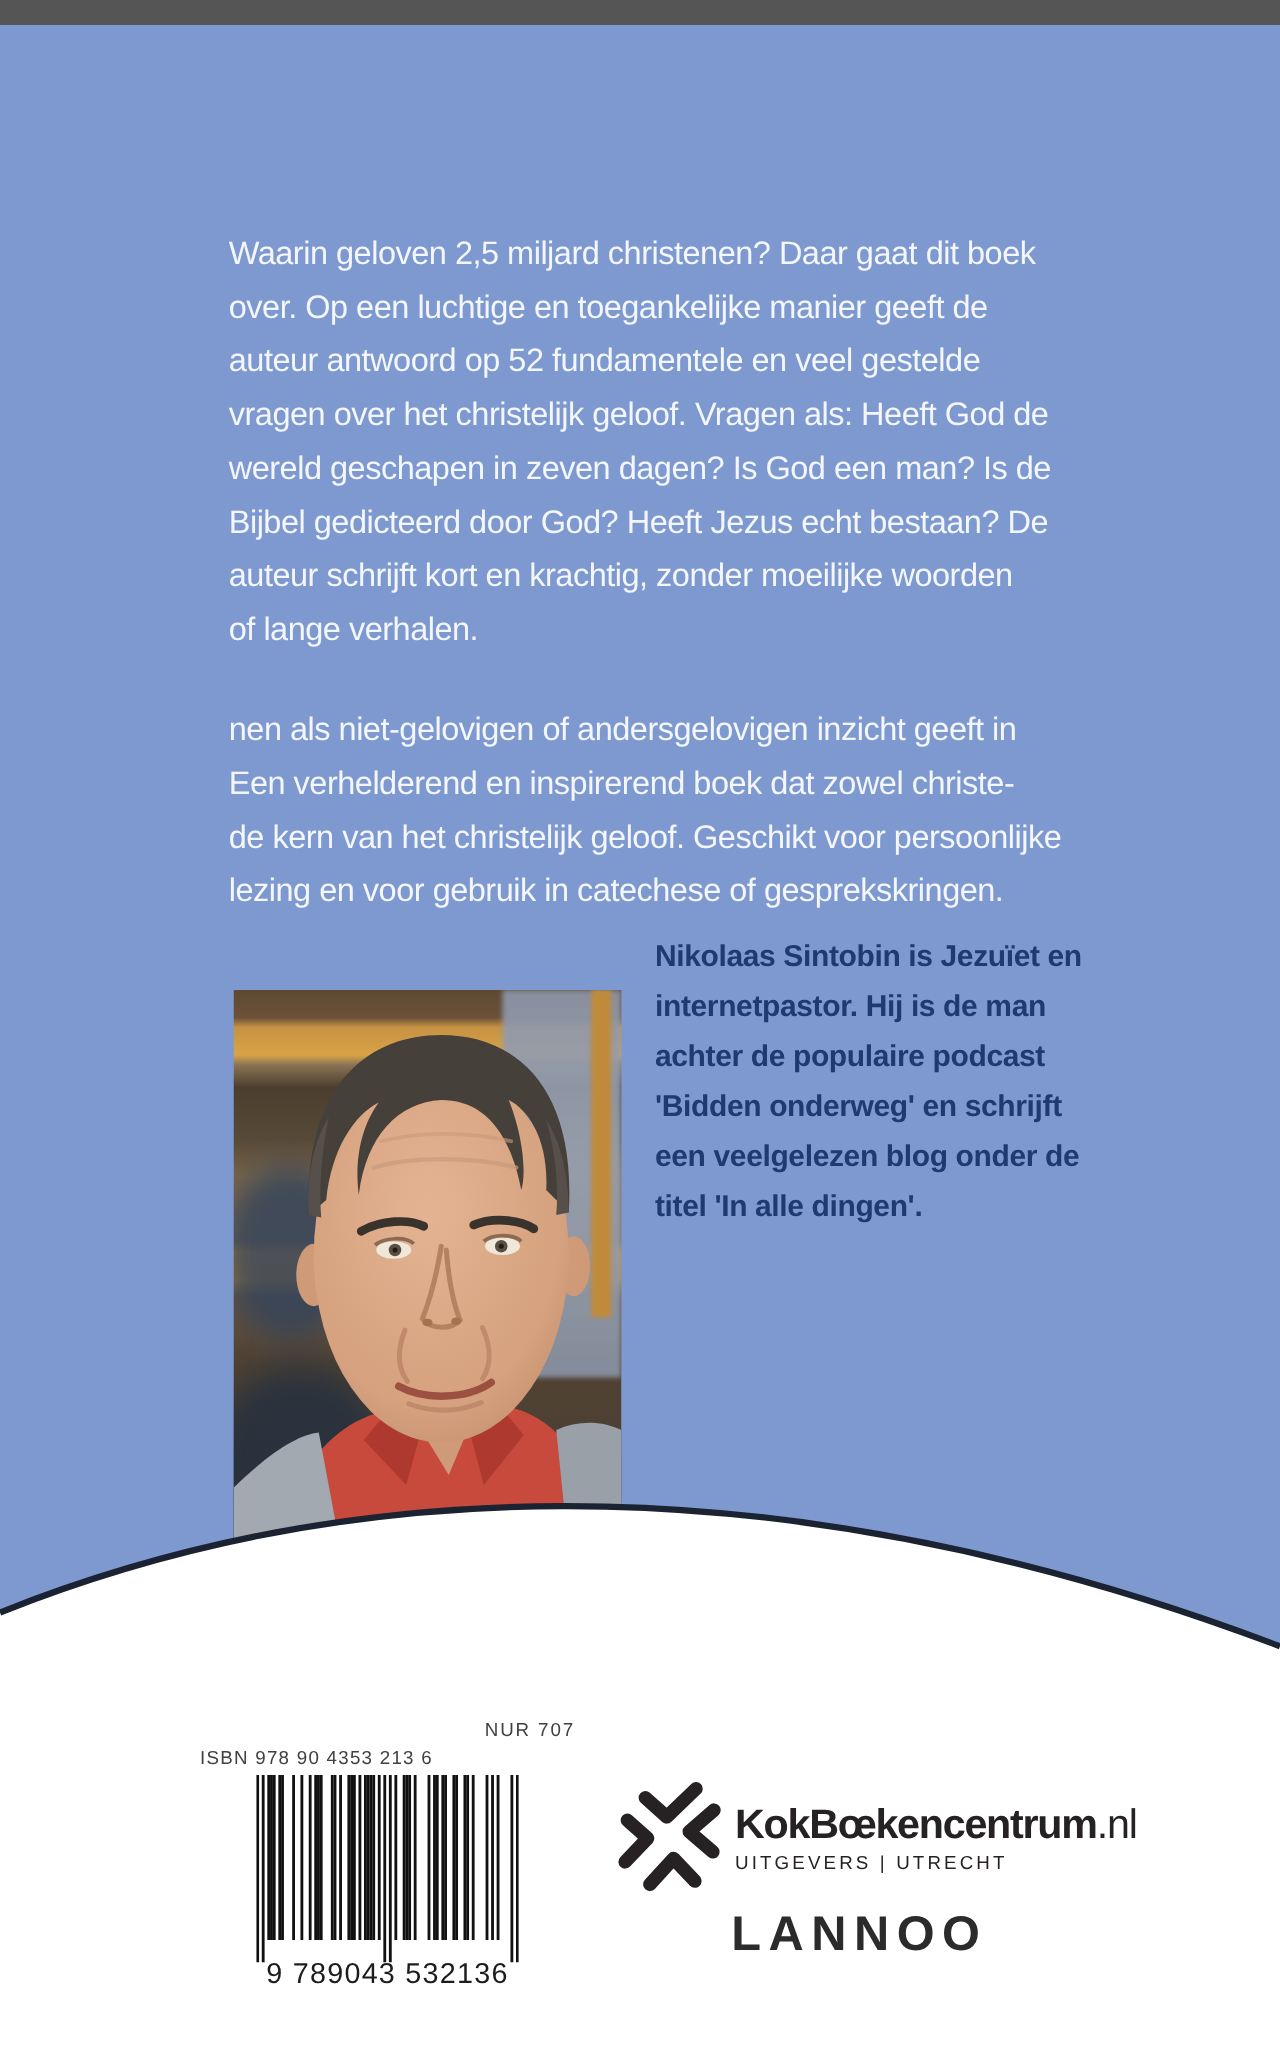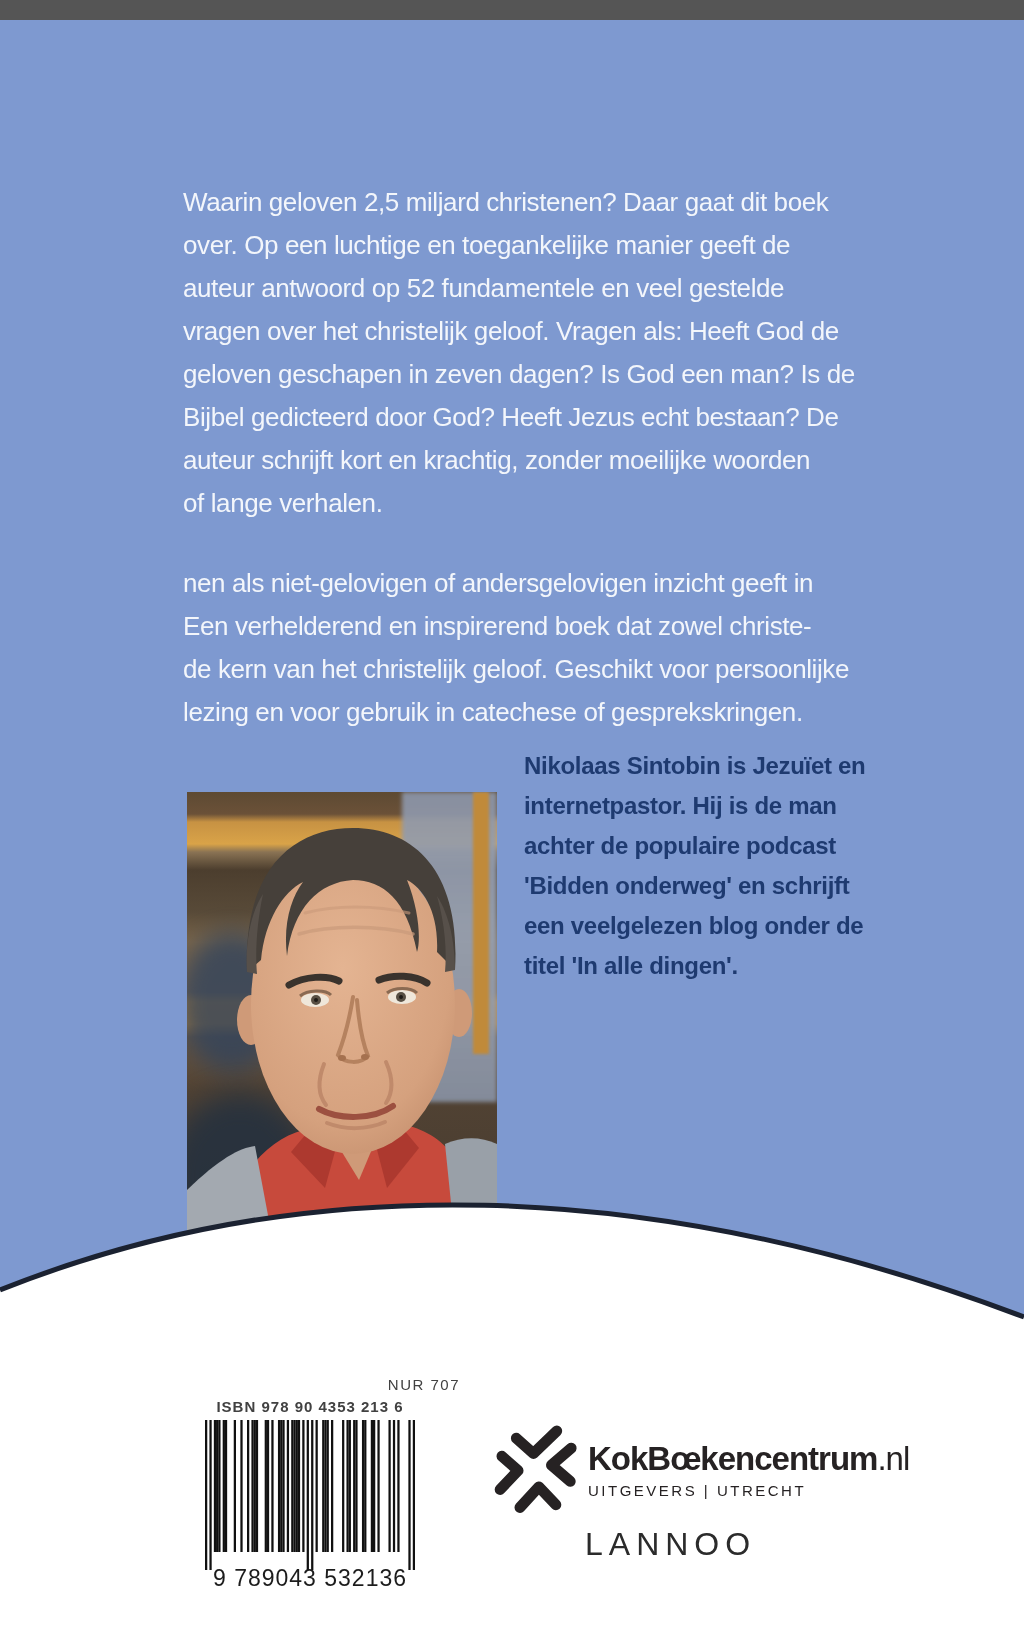--- a/index.html
+++ b/index.html
@@ -28,44 +28,44 @@
   .photo .blob1{position:absolute;left:-10px;top:140px;width:110px;height:140px;background:#31435c;
          border-radius:50%;filter:blur(12px);opacity:.8;}
   .photo .blob2{position:absolute;left:-22px;top:300px;width:150px;height:170px;background:#23303f;
          border-radius:50%;filter:blur(14px);opacity:.85;}
   .photo svg{position:absolute;left:0;top:0;}
   
   .curve-svg{position:absolute;left:0;top:1140px;}
   
   .nur{position:absolute;left:160px;top:1356px;width:300px;text-align:right;
        font-size:15px;letter-spacing:1.5px;color:#414141;}
-  .isbn{position:absolute;left:160px;top:1378px;width:300px;text-align:center;
-       font-size:15px;letter-spacing:1px;color:#414141;font-weight:bold;}
+  .isbn{position:absolute;left:160px;top:1378px;width:300px;
+       font-size:15px;letter-spacing:1px;color:#414141;}
   .barcode{position:absolute;left:205px;top:1400px;}
   .barcode-num{position:absolute;left:160px;top:1545px;width:300px;text-align:center;
        font-size:23px;color:#1c1c1c;letter-spacing:1px;}
   .kok{position:absolute;left:492px;top:1400px;}
   .kok-text{position:absolute;left:588px;top:1420px;color:#262223;}
   .kok-name{font-size:33px;font-weight:700;letter-spacing:-1px;white-space:nowrap;}
   .kok-name .suffix{font-weight:400;}
   .kok-tagline{margin-top:4px;font-size:15px;font-weight:400;letter-spacing:2.5px;color:#262223;}
-  .lannoo{position:absolute;left:585px;top:1506px;font-size:32px;font-weight:400;
+  .lannoo{position:absolute;left:585px;top:1506px;font-size:39px;font-weight:700;
        letter-spacing:6px;color:#2b2b2b;}
 </style>
 </head>
 <body>
 
 <div class="cover">
 
   <div class="blurb blurb-p1">
     <div>Waarin geloven 2,5 miljard christenen? Daar gaat dit boek</div>
     <div>over. Op een luchtige en toegankelijke manier geeft de</div>
     <div>auteur antwoord op 52 fundamentele en veel gestelde</div>
     <div>vragen over het christelijk geloof. Vragen als: Heeft God de</div>
-    <div>geloven geschapen in zeven dagen? Is God een man? Is de</div>
+    <div>wereld geschapen in zeven dagen? Is God een man? Is de</div>
     <div>Bijbel gedicteerd door God? Heeft Jezus echt bestaan? De</div>
     <div>auteur schrijft kort en krachtig, zonder moeilijke woorden</div>
     <div>of lange verhalen.</div>
   </div>
 
   <div class="blurb blurb-p2">
     <div>nen als niet-gelovigen of andersgelovigen inzicht geeft in</div>
     <div>Een verhelderend en inspirerend boek dat zowel christe-</div>
     <div>de kern van het christelijk geloof. Geschikt voor persoonlijke</div>
     <div>lezing en voor gebruik in catechese of gesprekskringen.</div>

